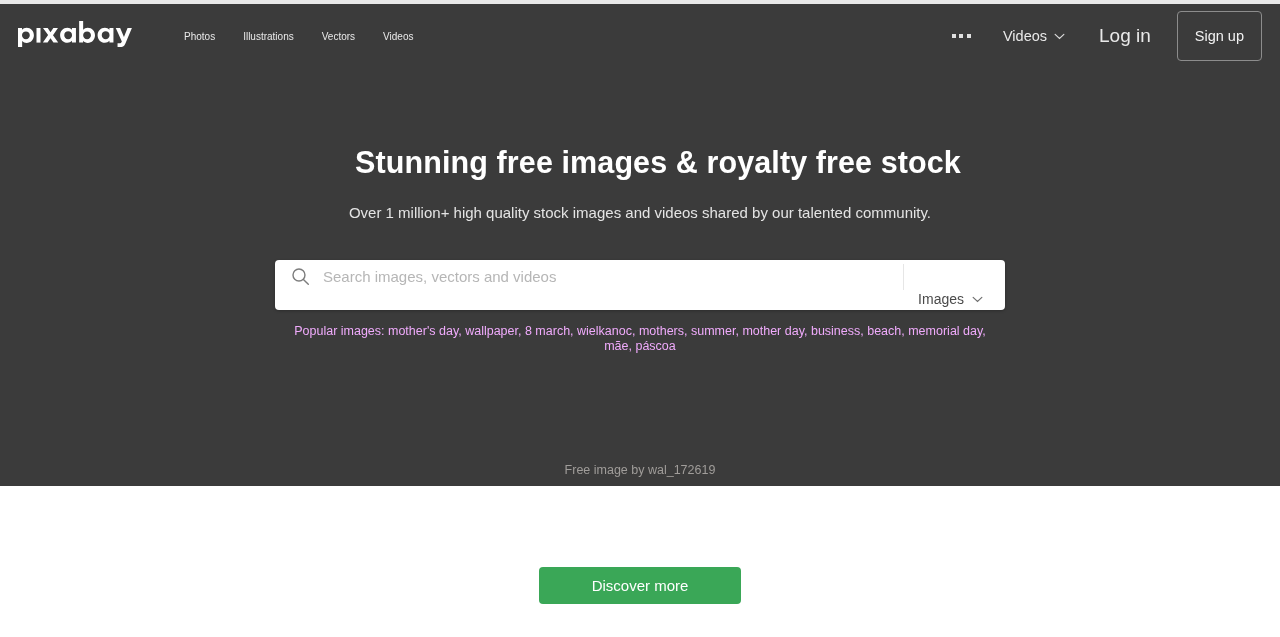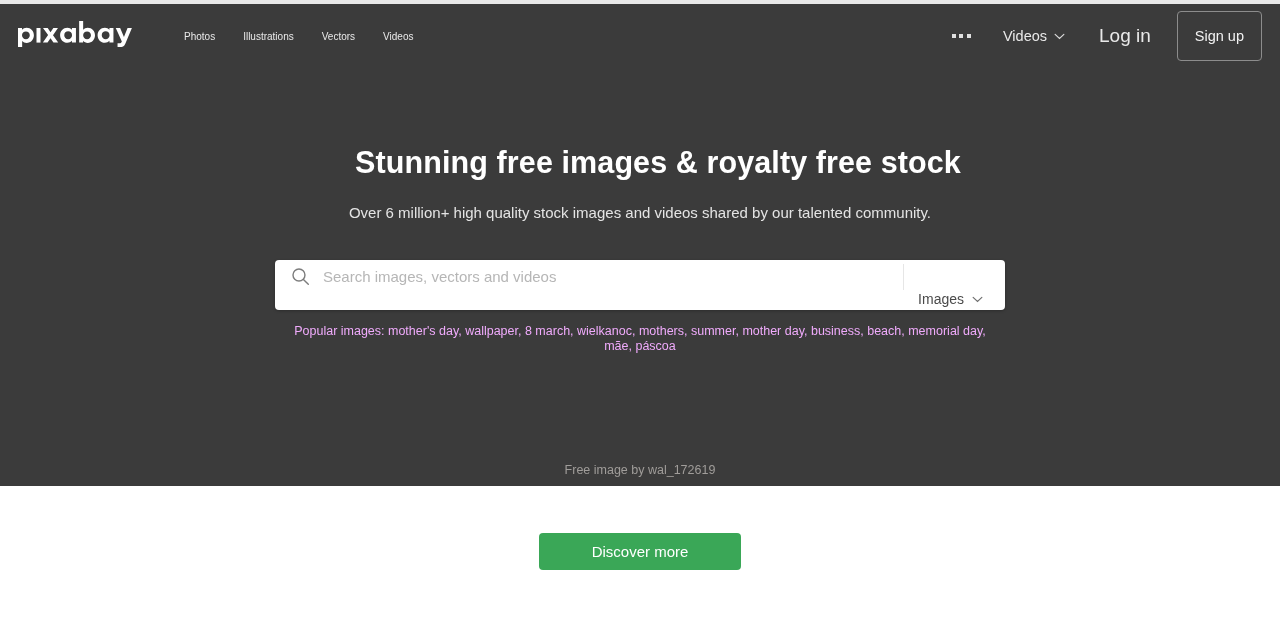--- a/index.html
+++ b/index.html
@@ -215,21 +215,21 @@
     z-index: 4;
   }
 
   
   .below {
     width: 100%;
     height: 151px;
     background: #ffffff;
     display: flex;
     justify-content: center;
-    align-items: flex-start;
+    align-items: center;
     padding-top: 47px;
   }
 
   .discover-btn {
     background: #3aa757;
     color: #ffffff;
     border: none;
     border-radius: 4px;
     font-size: 15px;
     font-family: "Liberation Sans", sans-serif;
@@ -292,21 +292,21 @@
       </div>
 
       <a class="login-link" href="#">Log in</a>
 
       <button class="signup-btn">Sign up</button>
     </div>
   </div>
 
   <div class="hero-content">
     <h1 class="hero-title">Stunning free images &amp; royalty free stock</h1>
-    <p class="hero-sub">Over 6 million+ high quality stock images and videos shared by our talented community.</p>
+    <p class="hero-sub">Over 1 million+ high quality stock images and videos shared by our talented community.</p>
 
     <div class="search-wrap">
       <div class="search-box">
         <span class="search-icon">
           <svg width="19" height="19" viewBox="0 0 20 20">
             <circle cx="8.4" cy="8.4" r="6.3" fill="none" stroke="#7d7d7d" stroke-width="1.5"></circle>
             <line x1="13.1" y1="13.1" x2="18.2" y2="18.2" stroke="#7d7d7d" stroke-width="1.5" stroke-linecap="round"></line>
           </svg>
         </span>
         <input class="search-input" type="text" value="" placeholder="Search images, vectors and videos" style="">

